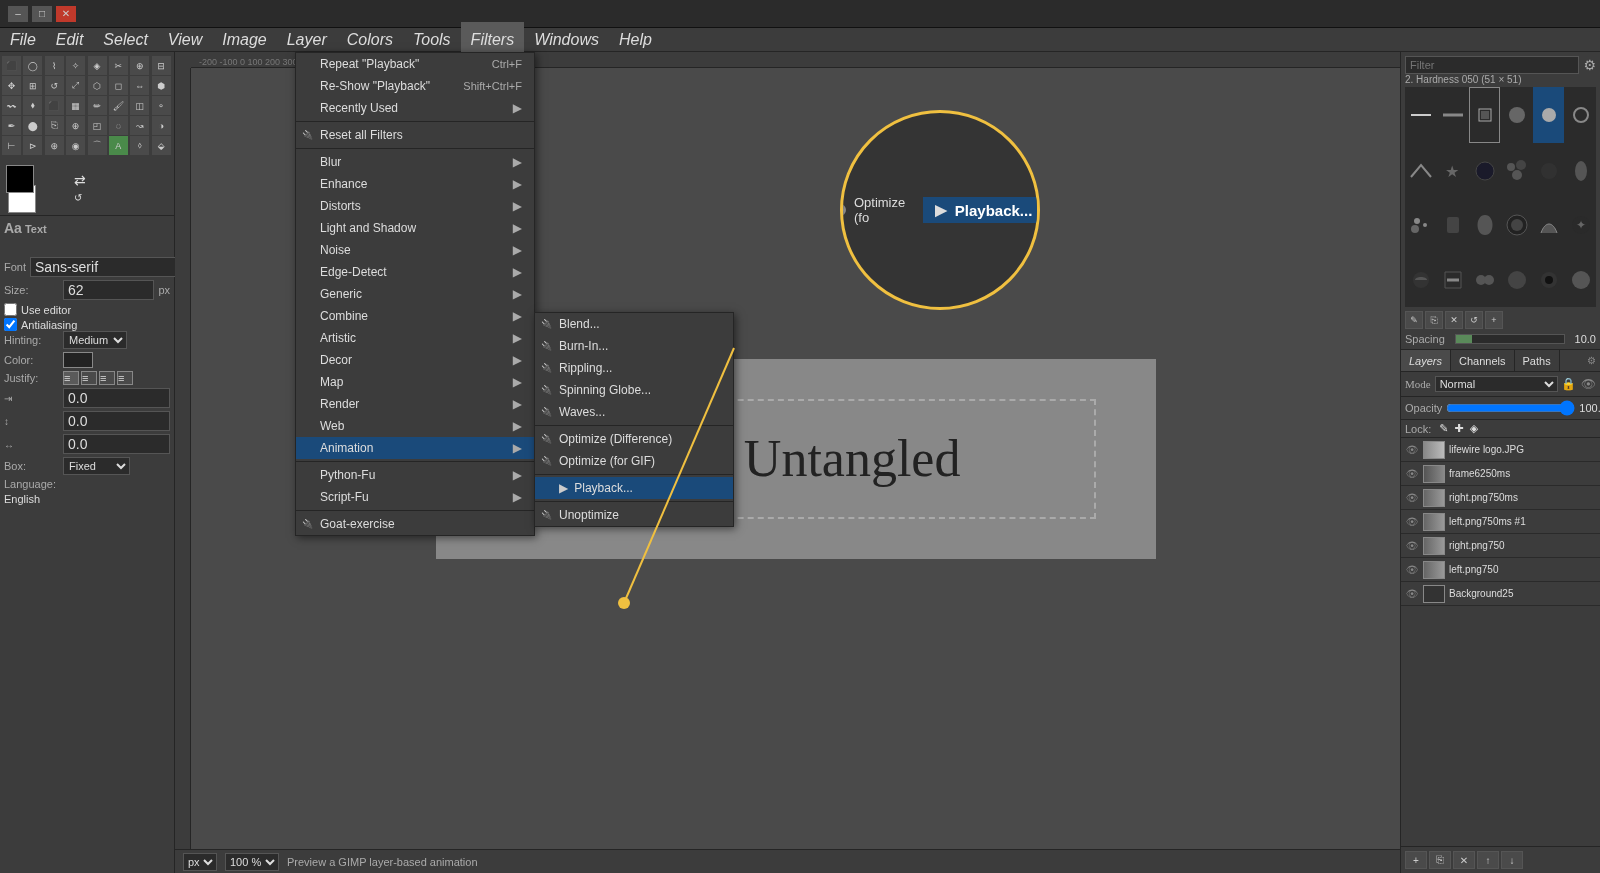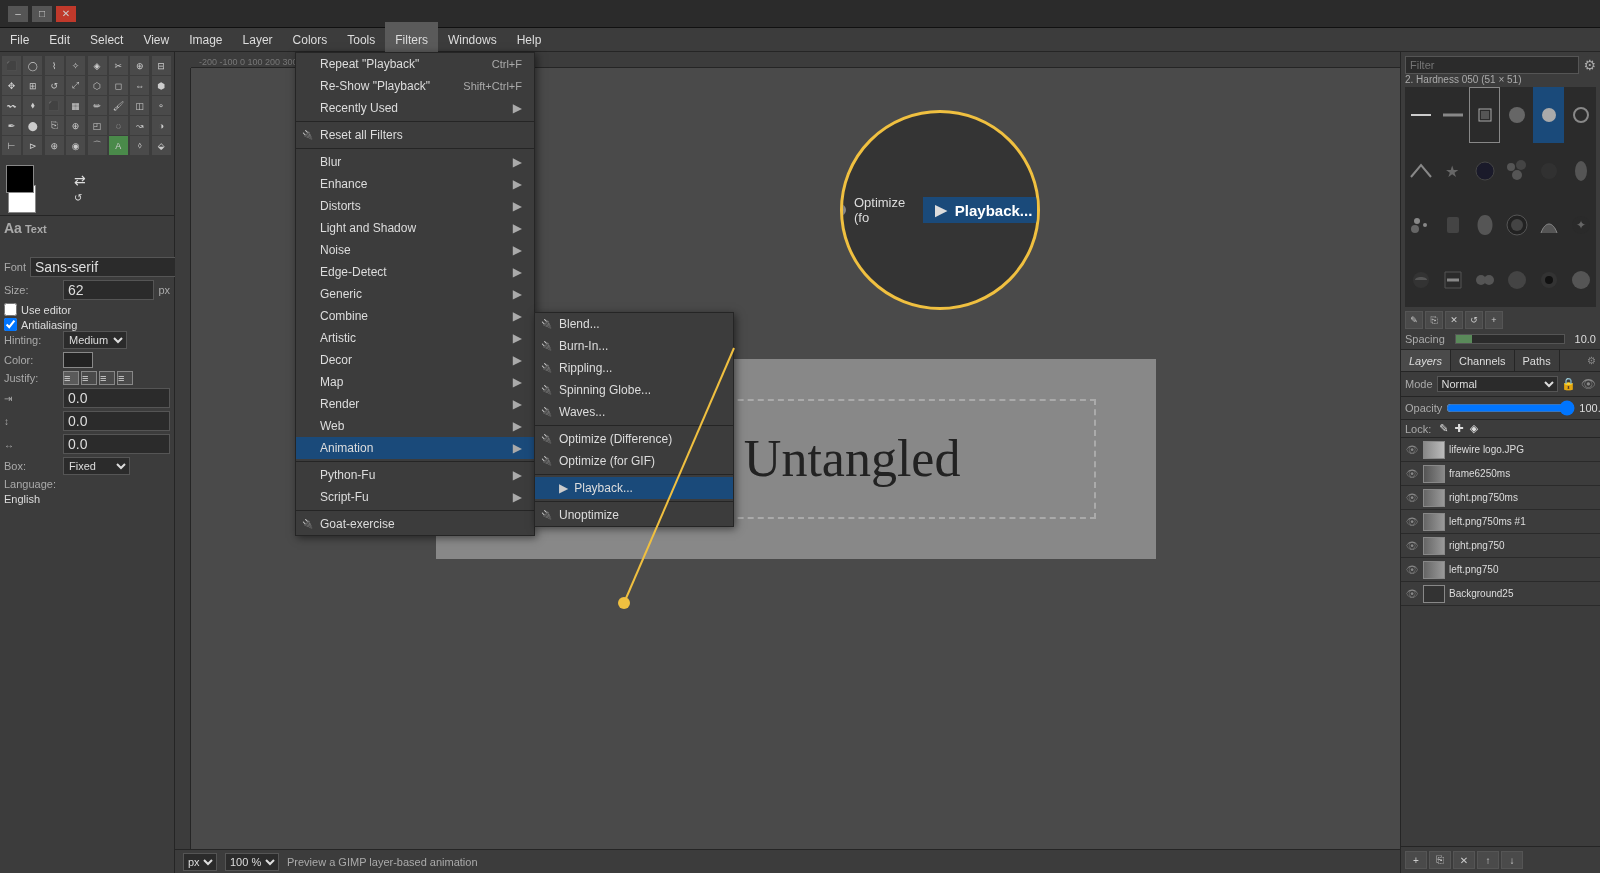--- a/index.html
+++ b/index.html
@@ -40,21 +40,22 @@
       display: flex;
       align-items: center;
       border-bottom: 1px solid #252525;
     }
     .menu-item {
       padding: 18px 10px;
       cursor: pointer;
       height: 100%;
       display: flex;
       align-items: center;
-      font-size: 12px;
+      font-size: 16px;
+      font-style: italic;
     }
     .menu-item:hover, .menu-item.active { background: #5a5a5a; }
 
     
     #main-layout {
       display: flex;
       height: calc(873px - 52px);
     }
 
     
@@ -229,21 +230,21 @@
       padding: 2px 8px; font-size: 11px; cursor: pointer;
       display: flex; align-items: center;
       border-right: 1px solid #252525;
     }
     .layer-tab.active { background: #4a4a4a; font-style: italic; }
 
     #layer-controls {
       display: flex; align-items: center; justify-content: space-between;
       padding: 4px; border-bottom: 1px solid #252525; gap: 4px;
     }
-    .layer-ctrl-label { font-size: 11px; color: #aaa; }
+    .layer-ctrl-label { font-size: 11px; color: #aaa; font-family: Liberation Serif, serif; }
     select.layer-select {
       background: #2b2b2b; border: 1px solid #555; color: #ddd;
       font-size: 11px; flex: 1;
     }
 
     #opacity-row {
       display: flex; align-items: center;
       padding: 4px; gap: 4px; font-size: 11px;
       border-bottom: 1px solid #252525;
     }

